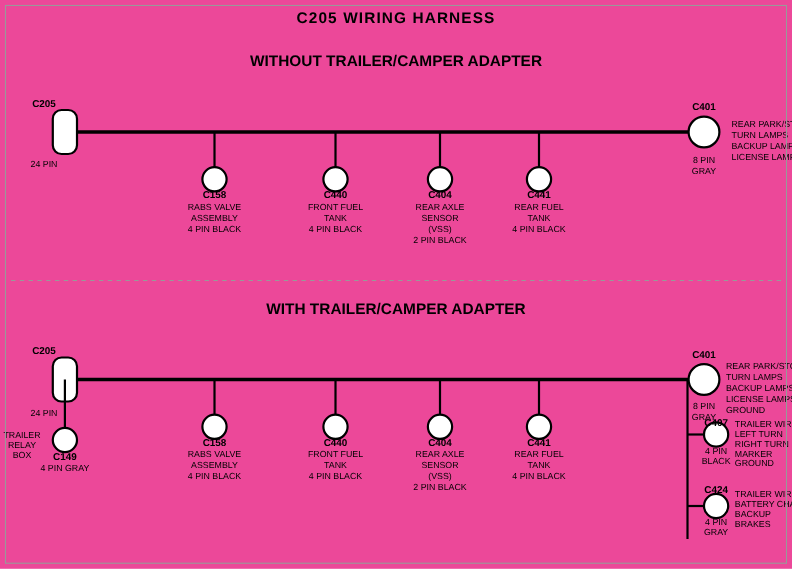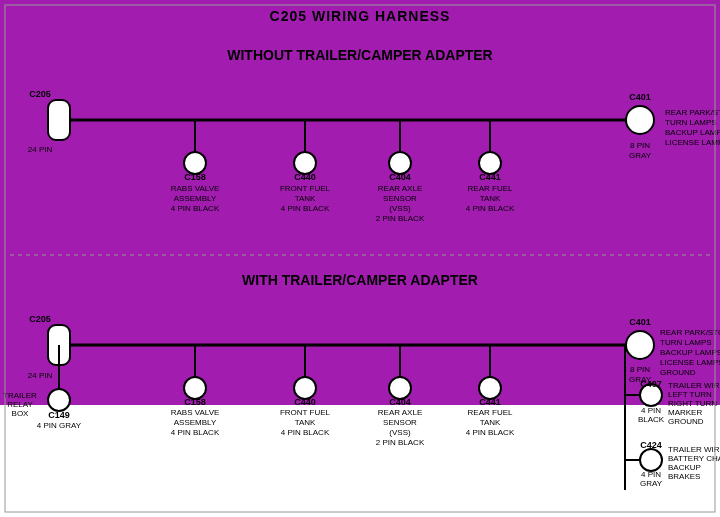--- a/index.html
+++ b/index.html
@@ -7,23 +7,23 @@
       width: 720px;
       height: 517px;
       background: #fff;
       font-family: Arial, sans-serif;
       font-size: 10px;
       position: relative;
       overflow: hidden;
     }
     .diagram-container {
       width: 720px;
-      height: 405px;
+      height: 517px;
       position: relative;
-      background: #a21caf;
+      background: #ec4899;
     }
     .main-title {
       text-align: center;
       font-size: 14px;
       font-weight: bold;
       padding-top: 8px;
       letter-spacing: 1px;
     }
     svg {
       position: absolute;

